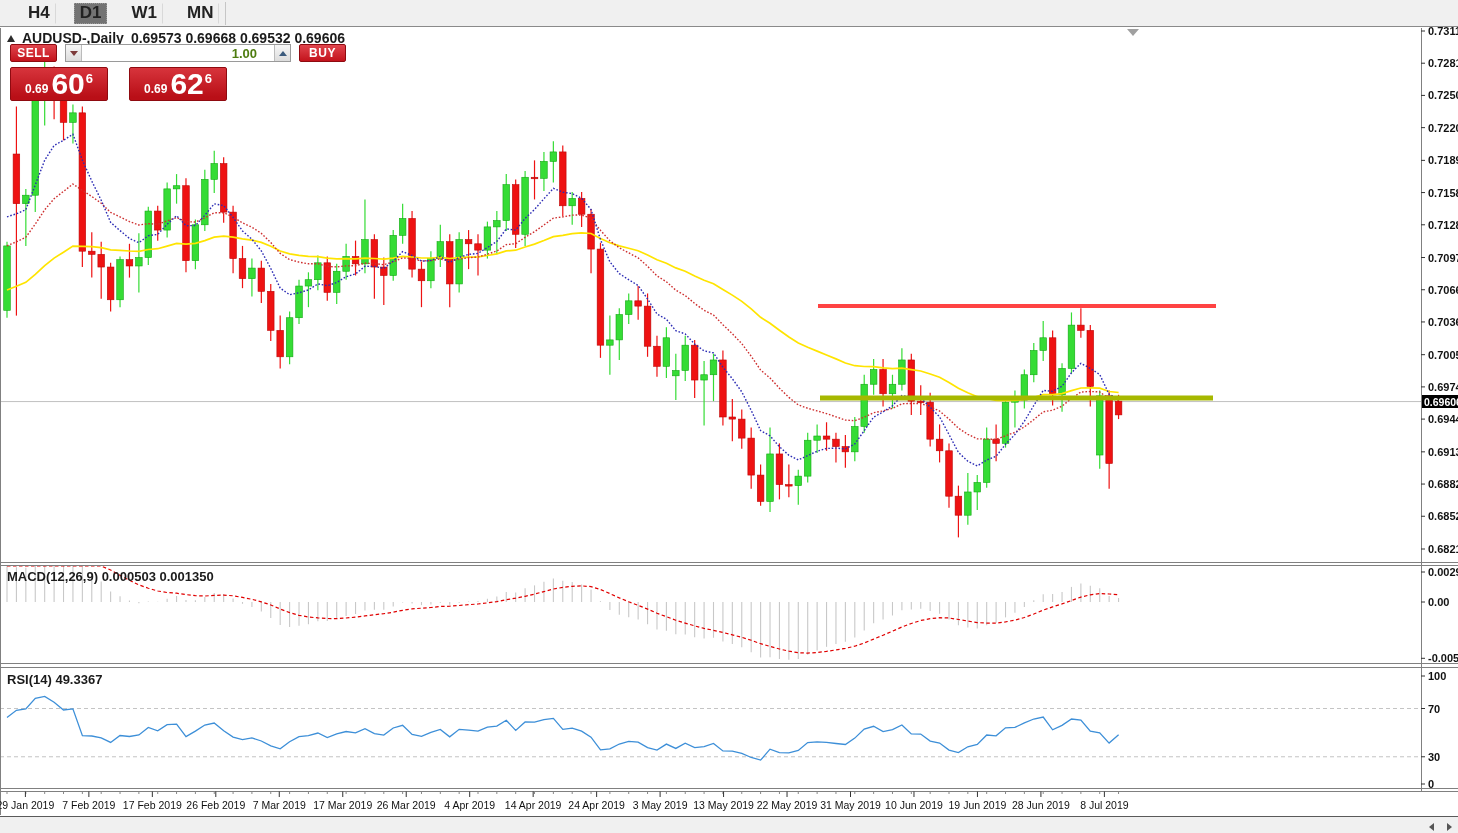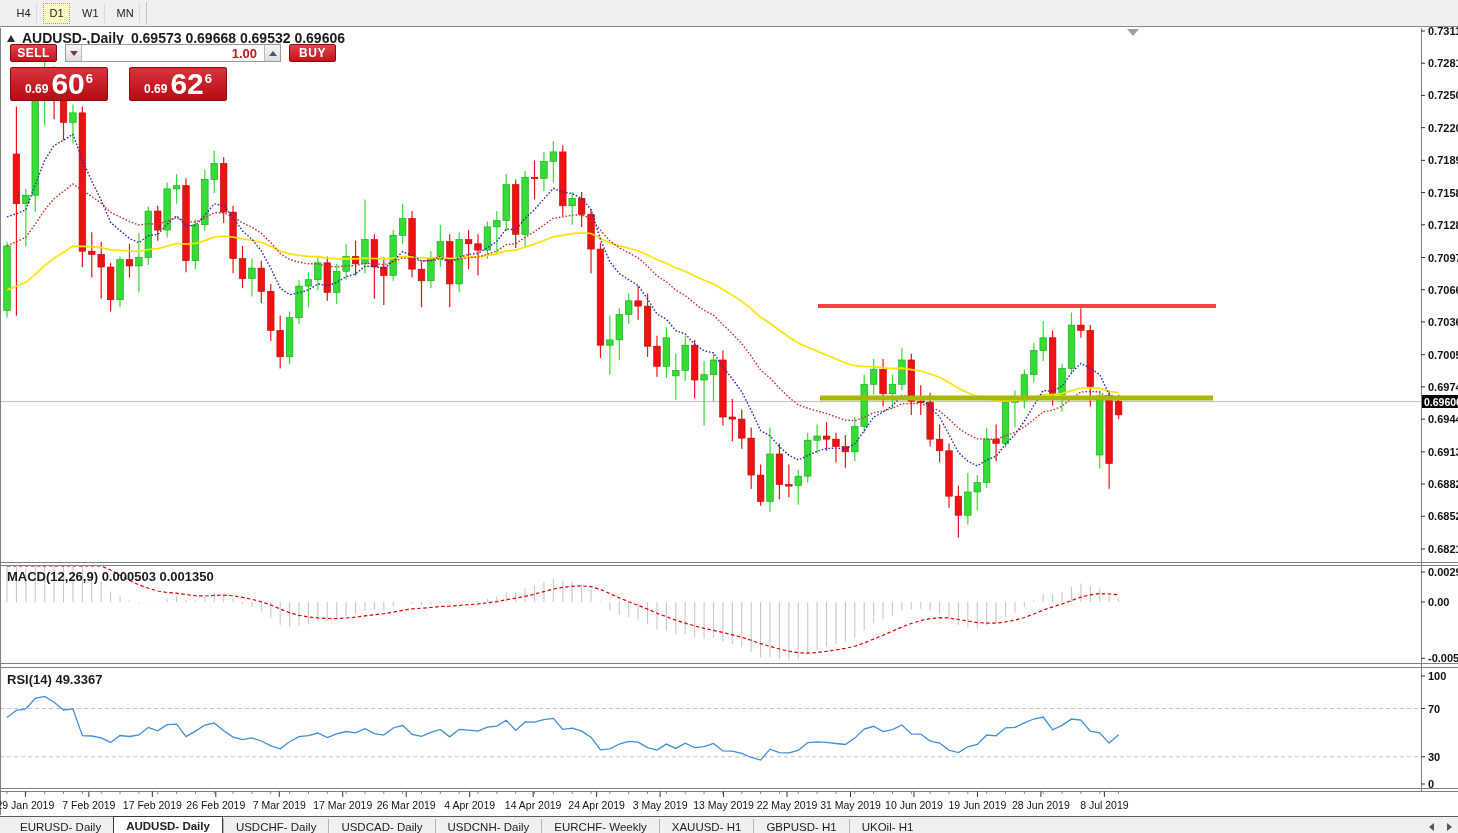--- a/index.html
+++ b/index.html
@@ -3,25 +3,25 @@
 <meta charset="utf-8">
 <style>
   * { margin:0; padding:0; box-sizing:border-box; }
   html,body { width:1458px; height:833px; overflow:hidden; }
   body { font-family:"Liberation Sans","DejaVu Sans",sans-serif; background:#fff; }
   #app { position:relative; width:1458px; height:833px; background:#ffffff; }
 
   
   #toolbar { position:absolute; left:0; top:0; width:1458px; height:27px;
              background:#f0f0f0; border-bottom:1px solid #8a8a8a; display:flex; align-items:center; }
-  .tf-btn { min-width:27px; height:21px; margin-left:6px; padding:0 5px;
-            font-size:11px; font-weight:400; color:#222; background:#f0f0f0;
+  .tf-btn { min-width:27px; height:21px; margin-left:18px; padding:0 5px;
+            font-size:17px; font-weight:700; color:#222; background:#f0f0f0;
             border:1px solid #f0f0f0; border-right:1px solid #d9d9d9;
             display:flex; align-items:center; justify-content:center; cursor:default; }
-  .tf-btn.active { background:#fef9c3; border:1px dotted #9a9a9a; }
+  .tf-btn.active { background:#737373; border:1px dotted #9a9a9a; }
   .tb-sep { width:1px; height:23px; background:#c6c6c6; margin-left:6px; }
 
   
   #chart-title { position:absolute; left:7px; top:30px; display:flex; align-items:center; gap:7px;
                  font-size:14px; font-weight:700; color:#1b1b1b; z-index:5; }
   .tri-up { width:0; height:0; border-left:4px solid transparent; border-right:4px solid transparent;
             border-bottom:7px solid #2b2b2b; }
   #shift-marker { position:absolute; left:1127px; top:29px; width:0; height:0; z-index:4;
             border-left:6px solid transparent; border-right:6px solid transparent;
             border-top:7px solid #a0a0a0; }
@@ -34,22 +34,22 @@
           background:linear-gradient(180deg,#e0454d 0%, #c3131c 100%); cursor:pointer; letter-spacing:.5px; }
   .stepper { flex:1; display:flex; border:1px solid #9a9a9a; background:#fff; }
   .step-btn { width:16px; background:linear-gradient(180deg,#f7f7f7,#dcdcdc); border:0;
               display:flex; align-items:center; justify-content:center; cursor:pointer; }
   .step-btn.dn { border-right:1px solid #bbb; }
   .step-btn.up { border-left:1px solid #bbb; }
   .arr-dn { width:0; height:0; border-left:4px solid transparent; border-right:4px solid transparent;
             border-top:5px solid #7d3b3b; }
   .arr-up { width:0; height:0; border-left:4px solid transparent; border-right:4px solid transparent;
             border-bottom:5px solid #3b5a7d; }
-  .vol-input { flex:1; border:0; outline:none; text-align:right; padding-right:7px;
-               font-size:13px; font-weight:700; color:#b91c1c; font-family:inherit; }
+  .vol-input { flex:1; border:0; outline:none; text-align:right; padding-right:17px;
+               font-size:13px; font-weight:700; color:#4d7c0f; font-family:inherit; }
   .t-row2 { display:flex; gap:21px; margin-top:5px; height:34px; }
   .price-panel { flex:1; border:1px solid #8f0a10; border-radius:2px; color:#fff; cursor:pointer;
                  background:linear-gradient(180deg,#d7343c 0%, #b90f17 90%);
                  display:flex; align-items:center; justify-content:center; }
   .pp-small { font-size:12px; font-weight:700; margin:10px 3px 0 0; }
   .pp-big { font-size:30px; font-weight:600; line-height:30px; }
   .pp-sup { font-size:13px; font-weight:700; margin:-12px 0 0 1px; }
 
   
   .panel-label { position:absolute; left:7px; font-size:13px; font-weight:700; color:#1b1b1b; z-index:5; }
@@ -648,31 +648,20 @@
       </div>
     </div>
   </div>
 
   <div class="panel-label" style="top:569px;">MACD(12,26,9) 0.000503 0.001350</div>
   <div class="panel-label" style="top:672px;">RSI(14) 49.3367</div>
 
   <div id="price-tag" style="top: 395.073px;">0.69606</div>
 
   <div id="tabbar">
-    <div id="tabs" style="display:flex;align-items:flex-end;">
-        <div class="tab">EURUSD- Daily</div>
-        <div class="tab active">AUDUSD- Daily</div>
-        <div class="tab">USDCHF- Daily</div>
-        <div class="tab">USDCAD- Daily</div>
-        <div class="tab">USDCNH- Daily</div>
-        <div class="tab">EURCHF- Weekly</div>
-        <div class="tab">XAUUSD- H1</div>
-        <div class="tab">GBPUSD- H1</div>
-        <div class="tab">UKOil- H1</div>
-      </div>
     <div class="tab-scrolls">
       <div class="scr">
           <span class="scr-l"></span>
         </div>
       <div class="scr">
           <span class="scr-r"></span>
         </div>
     </div>
   </div>
 </div>

